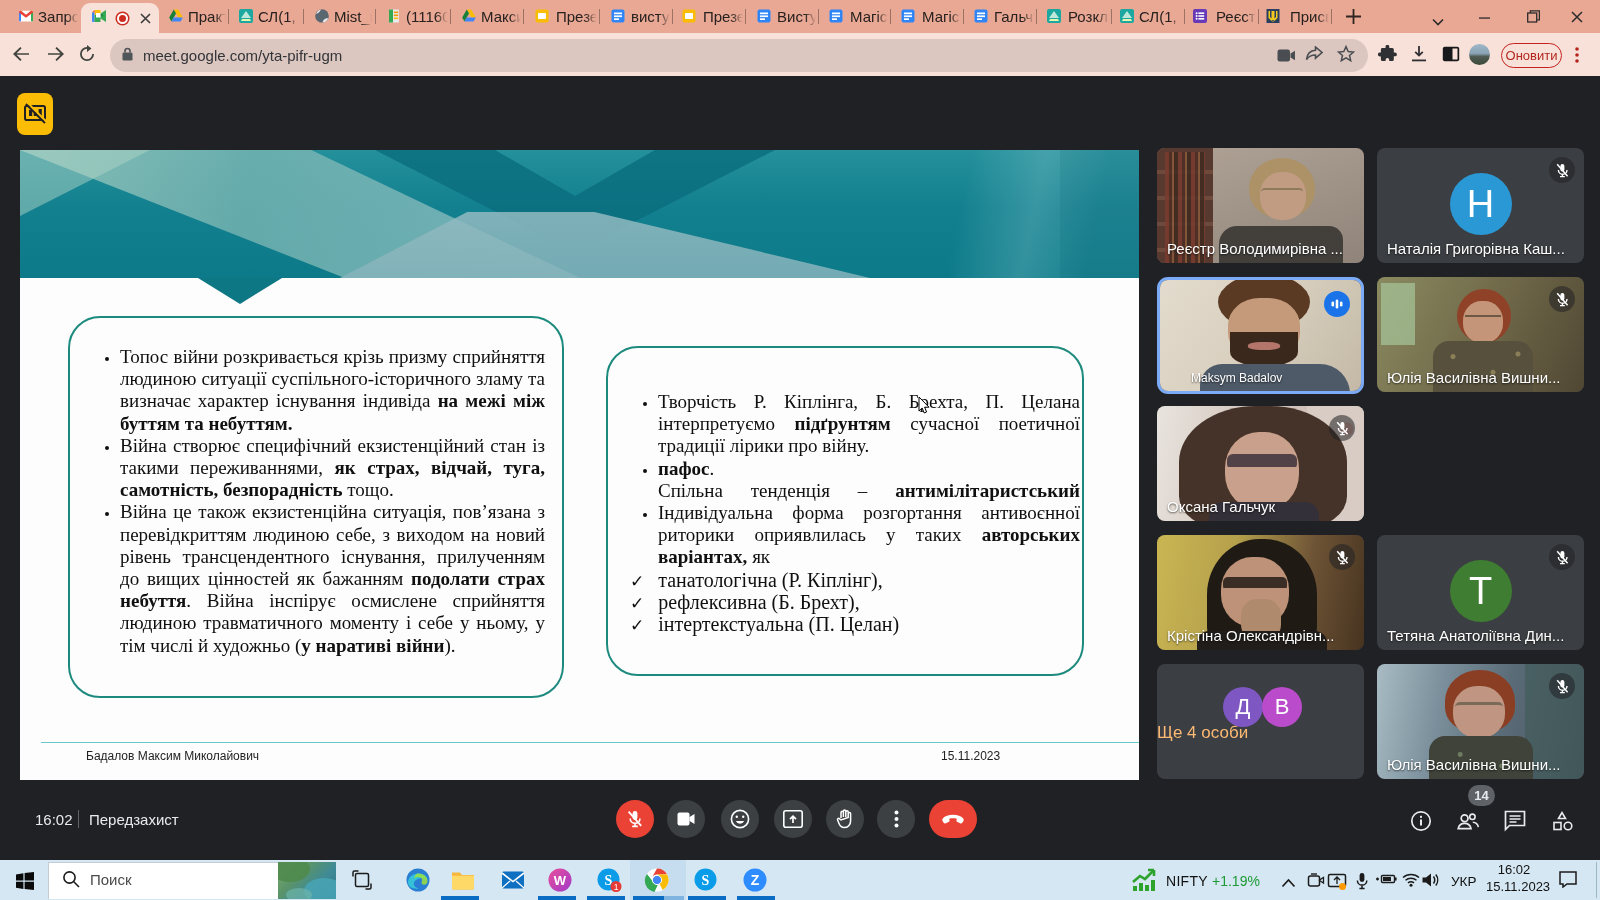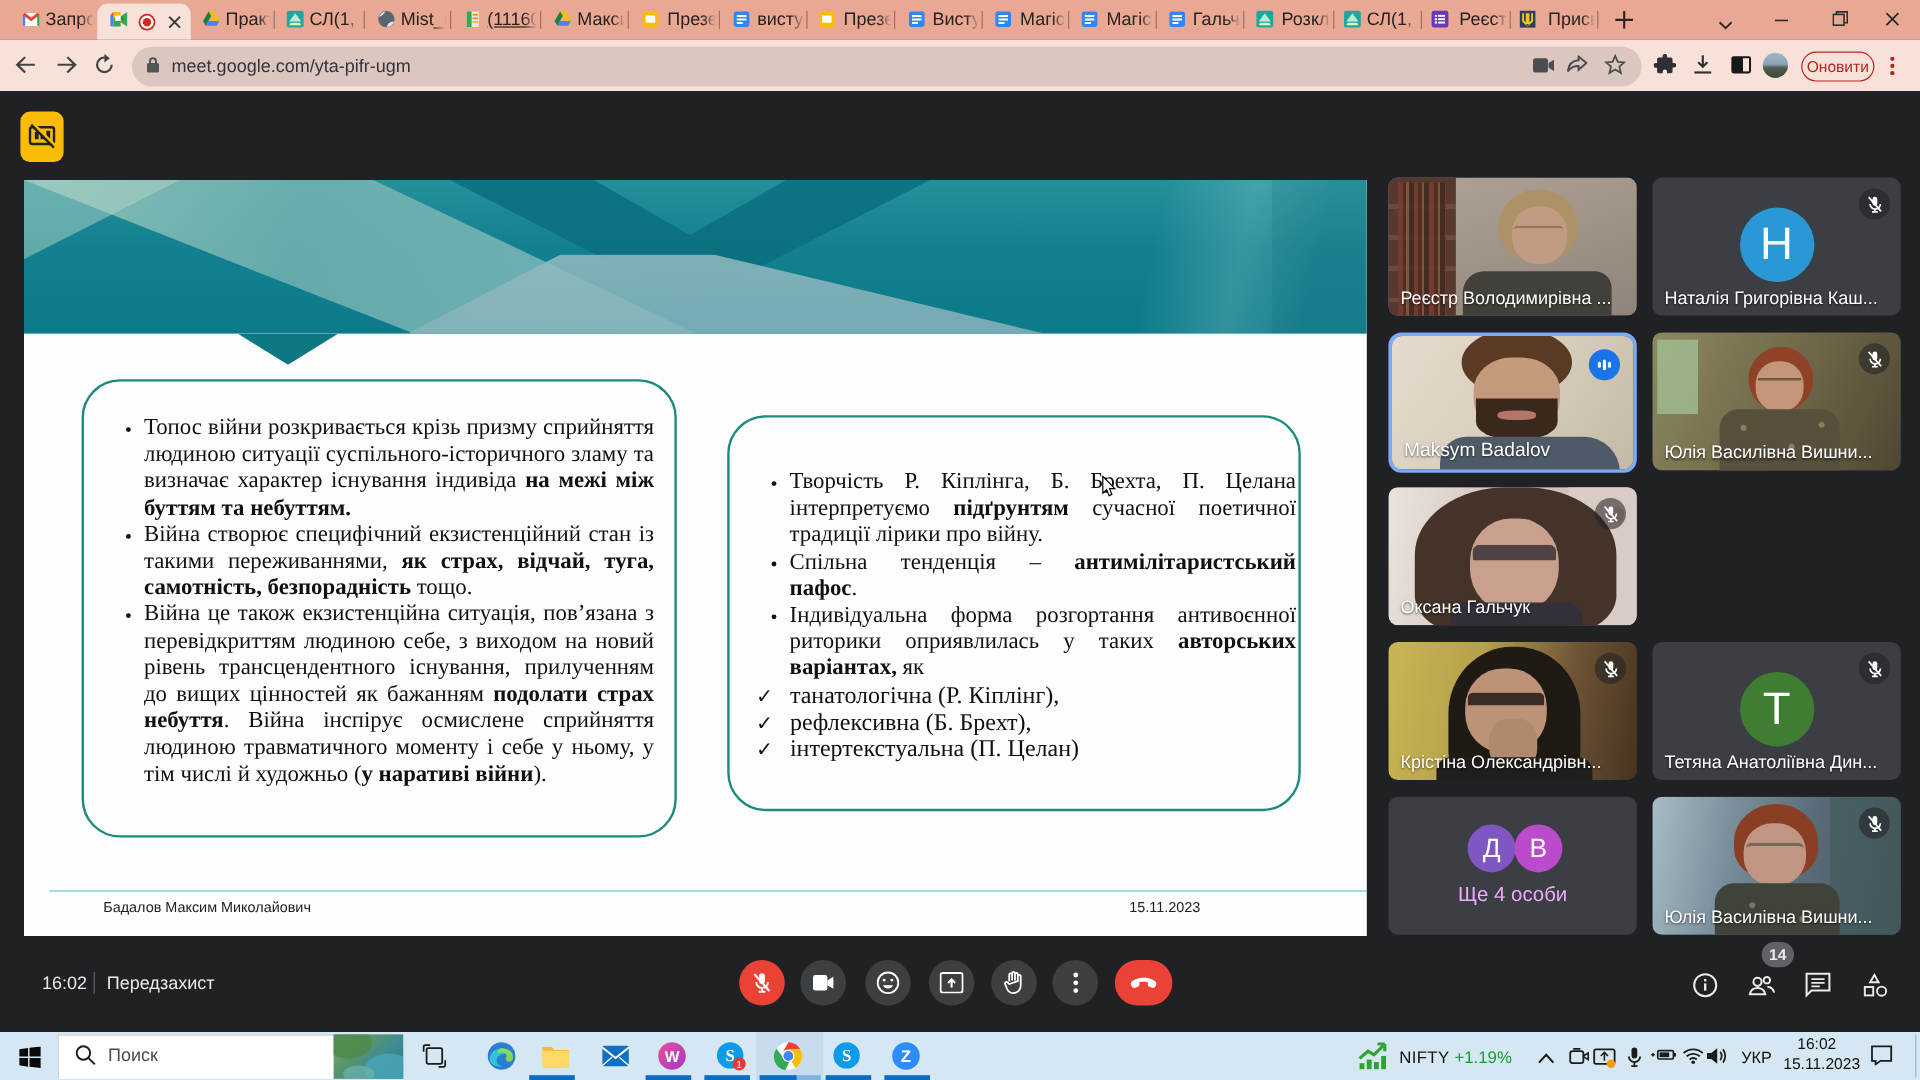--- a/index.html
+++ b/index.html
@@ -70,21 +70,21 @@
     <span class="lbl" style="width:38px;">Mist_n</span>
   </div>
 <div class="abs" style="left:386px;top:8px;width:16px;height:16px;"><svg width="16" height="16" viewBox="0 0 16 16" style="">
       <rect x="3" y="1.5" width="10" height="13" rx="1" fill="#e8eaed"></rect>
       <rect x="3" y="1.5" width="4" height="13" fill="#34a853"></rect>
       <rect x="7.8" y="3.5" width="4.5" height="1.6" fill="#f29900"></rect>
       <rect x="7.8" y="6.5" width="4.5" height="1.6" fill="#f29900"></rect>
       <rect x="7.8" y="9.5" width="4.5" height="1.6" fill="#fbbc04"></rect>
     </svg></div>
 <div class="tab" style="left:406px;width:42px;">
-    <span class="lbl" style="width:42px;text-decoration:underline;">(11160</span>
+    <span class="lbl" style="width:42px;">(11160</span>
   </div>
 <div class="abs" style="left:461px;top:8px;width:16px;height:16px;"><svg width="16" height="16" viewBox="0 0 16 16" style="">
       <path fill="#fbbc04" d="M5.8 1.5h4.4l4.6 8h-4.4z"></path>
       <path fill="#188038" d="M5.8 1.5 1.2 9.5l2.2 3.9 4.6-8z"></path>
       <path fill="#4285f4" d="M3.4 13.4h9.2l2.2-3.9H5.6z"></path>
     </svg></div>
 <div class="tab" style="left:481px;width:40px;">
     <span class="lbl" style="width:40px;">Максим</span>
   </div>
 <div class="abs" style="left:534px;top:8px;width:16px;height:16px;"><svg width="16" height="16" viewBox="0 0 16 16" style="">
@@ -296,22 +296,22 @@
       <div class="abs" style="left:48px;top:166px;width:496px;height:382px;border:2.5px solid #1d8a7e;border-radius:32px;"></div>
       <div class="abs" style="left:586px;top:196px;width:478px;height:330px;border:2.5px solid #1d8a7e;border-radius:32px;"></div>
       <ul class="serif" style="position:absolute;left:75px;top:196px;width:450px;margin:0;padding:0;list-style-position:outside;padding-left:25px;font-size:19px;line-height:22.2px;text-align:justify;color:#101010;">
         <li><span>Топос війни розкривається крізь призму сприйняття людиною ситуації суспільного-історичного зламу та визначає характер існування індивіда <b>на межі між буттям та небуттям.</b></span></li>
         <li><span>Війна створює специфічний екзистенційний стан із такими переживаннями, <b>як страх, відчай, туга, самотність, безпорадність</b> тощо.</span></li>
         <li><span>Війна це також екзистенційна ситуація, пов’язана з перевідкриттям людиною себе, з виходом на новий рівень трансцендентного існування, прилученням до вищих цінностей як бажанням <b>подолати страх небуття</b>. Війна інспірує осмислене сприйняття людиною травматичного моменту і себе у ньому, у тім числі й художньо (<b>у наративі війни</b>).</span></li>
       </ul>
       <ul class="serif" style="position:absolute;left:610px;top:241px;width:450px;margin:0;padding:0;padding-left:28px;font-size:19px;line-height:22.2px;text-align:justify;color:#101010;">
         <li><span>Творчість Р. Кіплінга, Б. Брехта, П. Целана інтерпретуємо <b>підґрунтям</b> сучасної поетичної традиції лірики про війну.</span></li>
         <li>
+          <div><b>пафос</b>.</div>
           <div style="text-align:justify;text-align-last:justify;">Спільна тенденція – <b>антимілітаристський</b></div>
-          <div><b>пафос</b>.</div>
         </li>
         <li><span>Індивідуальна форма розгортання антивоєнної риторики оприявлилась у таких <b>авторських варіантах,</b> як</span></li>
       </ul>
       <div class="serif abs" style="left:610px;top:418.6px;font-size:20px;color:#101010;"><span style="font-family:'Liberation Sans';font-size:17px;">✓</span><span style="margin-left:14px;">танатологічна (Р. Кіплінг),</span></div>
       <div class="serif abs" style="left:610px;top:440.8px;font-size:20px;color:#101010;"><span style="font-family:'Liberation Sans';font-size:17px;">✓</span><span style="margin-left:14px;">рефлексивна (Б. Брехт),</span></div>
       <div class="serif abs" style="left:610px;top:463.0px;font-size:20px;color:#101010;"><span style="font-family:'Liberation Sans';font-size:17px;">✓</span><span style="margin-left:14px;">інтертекстуальна (П. Целан)</span></div>
       <div class="abs" style="left:21px;top:592px;width:1098px;height:1px;background:#69c8c8;"></div>
       <div class="abs" style="left:66px;top:599px;font-size:12px;color:#222;">Бадалов Максим Миколайович</div>
       <div class="abs" style="left:921px;top:599px;font-size:12px;color:#222;">15.11.2023</div>
       <div class="abs" style="left:898px;top:246px;z-index:5;"><svg width="13" height="19" viewBox="0 0 13 19" style="">
@@ -347,21 +347,21 @@
       <div class="abs" style="left:70px;top:52px;width:68px;height:34px;border-radius:0 0 42% 42%;background:#3a281c;"></div>
       <div class="abs" style="left:88px;top:62px;width:32px;height:8px;border-radius:40%;background:#b4766a;"></div>
       <div class="abs" style="left:40px;top:84px;width:150px;height:34px;border-radius:22px 30px 0 0;background:#4e5a68;"></div>
       <div class="abs" style="top:11px;right:11px;width:26px;height:26px;border-radius:50%;background:#1a73e8;z-index:6;display:flex;align-items:center;justify-content:center;">
         <svg width="12" height="12" viewBox="0 0 12 12" style="">
           <rect x="0.5" y="3.5" width="2.6" height="5" rx="1.3" fill="#fff"></rect>
           <rect x="4.7" y="1.5" width="2.6" height="9" rx="1.3" fill="#fff"></rect>
           <rect x="8.9" y="3.5" width="2.6" height="5" rx="1.3" fill="#fff"></rect>
         </svg>
       </div>
-      <div class="vname" style="font-size:16px;">Maksym Badalov</div>
+      <div class="vname" style="font-size:12px;margin-left:21px;">Maksym Badalov</div>
     </div>
     <div class="vtile" style="left:1377px;top:201px;">
       <div class="abs" style="left:0;top:0;width:100%;height:100%;background:linear-gradient(115deg,#8a8a60 0%,#6e6647 55%,#4f4733 100%);"></div>
       <div class="abs" style="left:4px;top:6px;width:34px;height:62px;background:#a3bd92;opacity:.8;"></div>
       <div class="abs" style="left:80px;top:12px;width:54px;height:54px;border-radius:50%;background:#8f4227;"></div>
       <div class="abs" style="left:86px;top:24px;width:40px;height:42px;border-radius:46%;background:#c49579;"></div>
       <div class="abs" style="left:88px;top:38px;width:36px;height:8px;border-top:2px solid #6e5844;"></div>
       <div class="abs" style="left:56px;top:64px;width:100px;height:52px;border-radius:16px 16px 0 0;background:#56503c;"></div>
       <div class="abs" style="left:56px;top:64px;width:100px;height:52px;background:radial-gradient(circle at 20% 30%,#8a7f56 2px,transparent 3px),radial-gradient(circle at 60% 60%,#8a7f56 2px,transparent 3px),radial-gradient(circle at 85% 25%,#8a7f56 2px,transparent 3px);"></div>
       <div class="micoff">
@@ -416,21 +416,21 @@
           <path d="M3.4 7a4.3 4.3 0 0 0 8.6 0" stroke="#fff" stroke-width="1.4" fill="none"></path>
           <path d="M7.4 11.3V13.6M5 13.6h4.8" stroke="#fff" stroke-width="1.4"></path>
           <path d="M2.2 1.2 12.6 13.2" stroke="#fff" stroke-width="1.5"></path>
         </svg>
       </div>
       <div class="vname">Тетяна Анатоліївна Дин...</div>
     </div>
     <div class="vtile" style="left:1157px;top:588px;">
       <div class="abs" style="left:66px;top:23px;width:40px;height:40px;border-radius:50%;background:#7e57c2;z-index:2;display:flex;align-items:center;justify-content:center;color:#fff;font-size:22px;">Д</div>
       <div class="abs" style="left:105px;top:23px;width:40px;height:40px;border-radius:50%;background:#ba4ccc;z-index:3;display:flex;align-items:center;justify-content:center;color:#fff;font-size:22px;">В</div>
-      <div class="abs" style="left:0;top:72px;width:100%;text-align:center;color:#f0abfc;font-size:17px;">Ще 4 особи</div>
+      <div class="abs" style="left:0;top:59px;width:100%;text-align:left;color:#fdba74;font-size:17px;">Ще 4 особи</div>
     </div>
     <div class="vtile" style="left:1377px;top:588px;">
       <div class="abs" style="left:0;top:0;width:100%;height:100%;background:linear-gradient(100deg,#a9bcC4 0%,#7b909c 30%,#5a6c78 60%,#47545e 100%);"></div>
       <div class="abs" style="left:148px;top:0;width:59px;height:115px;background:#3e5a55;opacity:.55;"></div>
       <div class="abs" style="left:68px;top:6px;width:70px;height:62px;border-radius:50% 50% 40% 40%;background:#8a3e24;"></div>
       <div class="abs" style="left:76px;top:22px;width:52px;height:52px;border-radius:46%;background:#c09682;"></div>
       <div class="abs" style="left:78px;top:38px;width:48px;height:12px;border-top:3px solid #7a6a58;border-radius:5px;"></div>
       <div class="abs" style="left:52px;top:72px;width:104px;height:46px;border-radius:16px 16px 0 0;background:#3f4339;"></div>
       <div class="abs" style="left:52px;top:72px;width:104px;height:46px;background:radial-gradient(circle at 30% 40%,#6e7a5e 2px,transparent 3px),radial-gradient(circle at 70% 65%,#6e7a5e 2px,transparent 3px);"></div>
       <div class="micoff">

